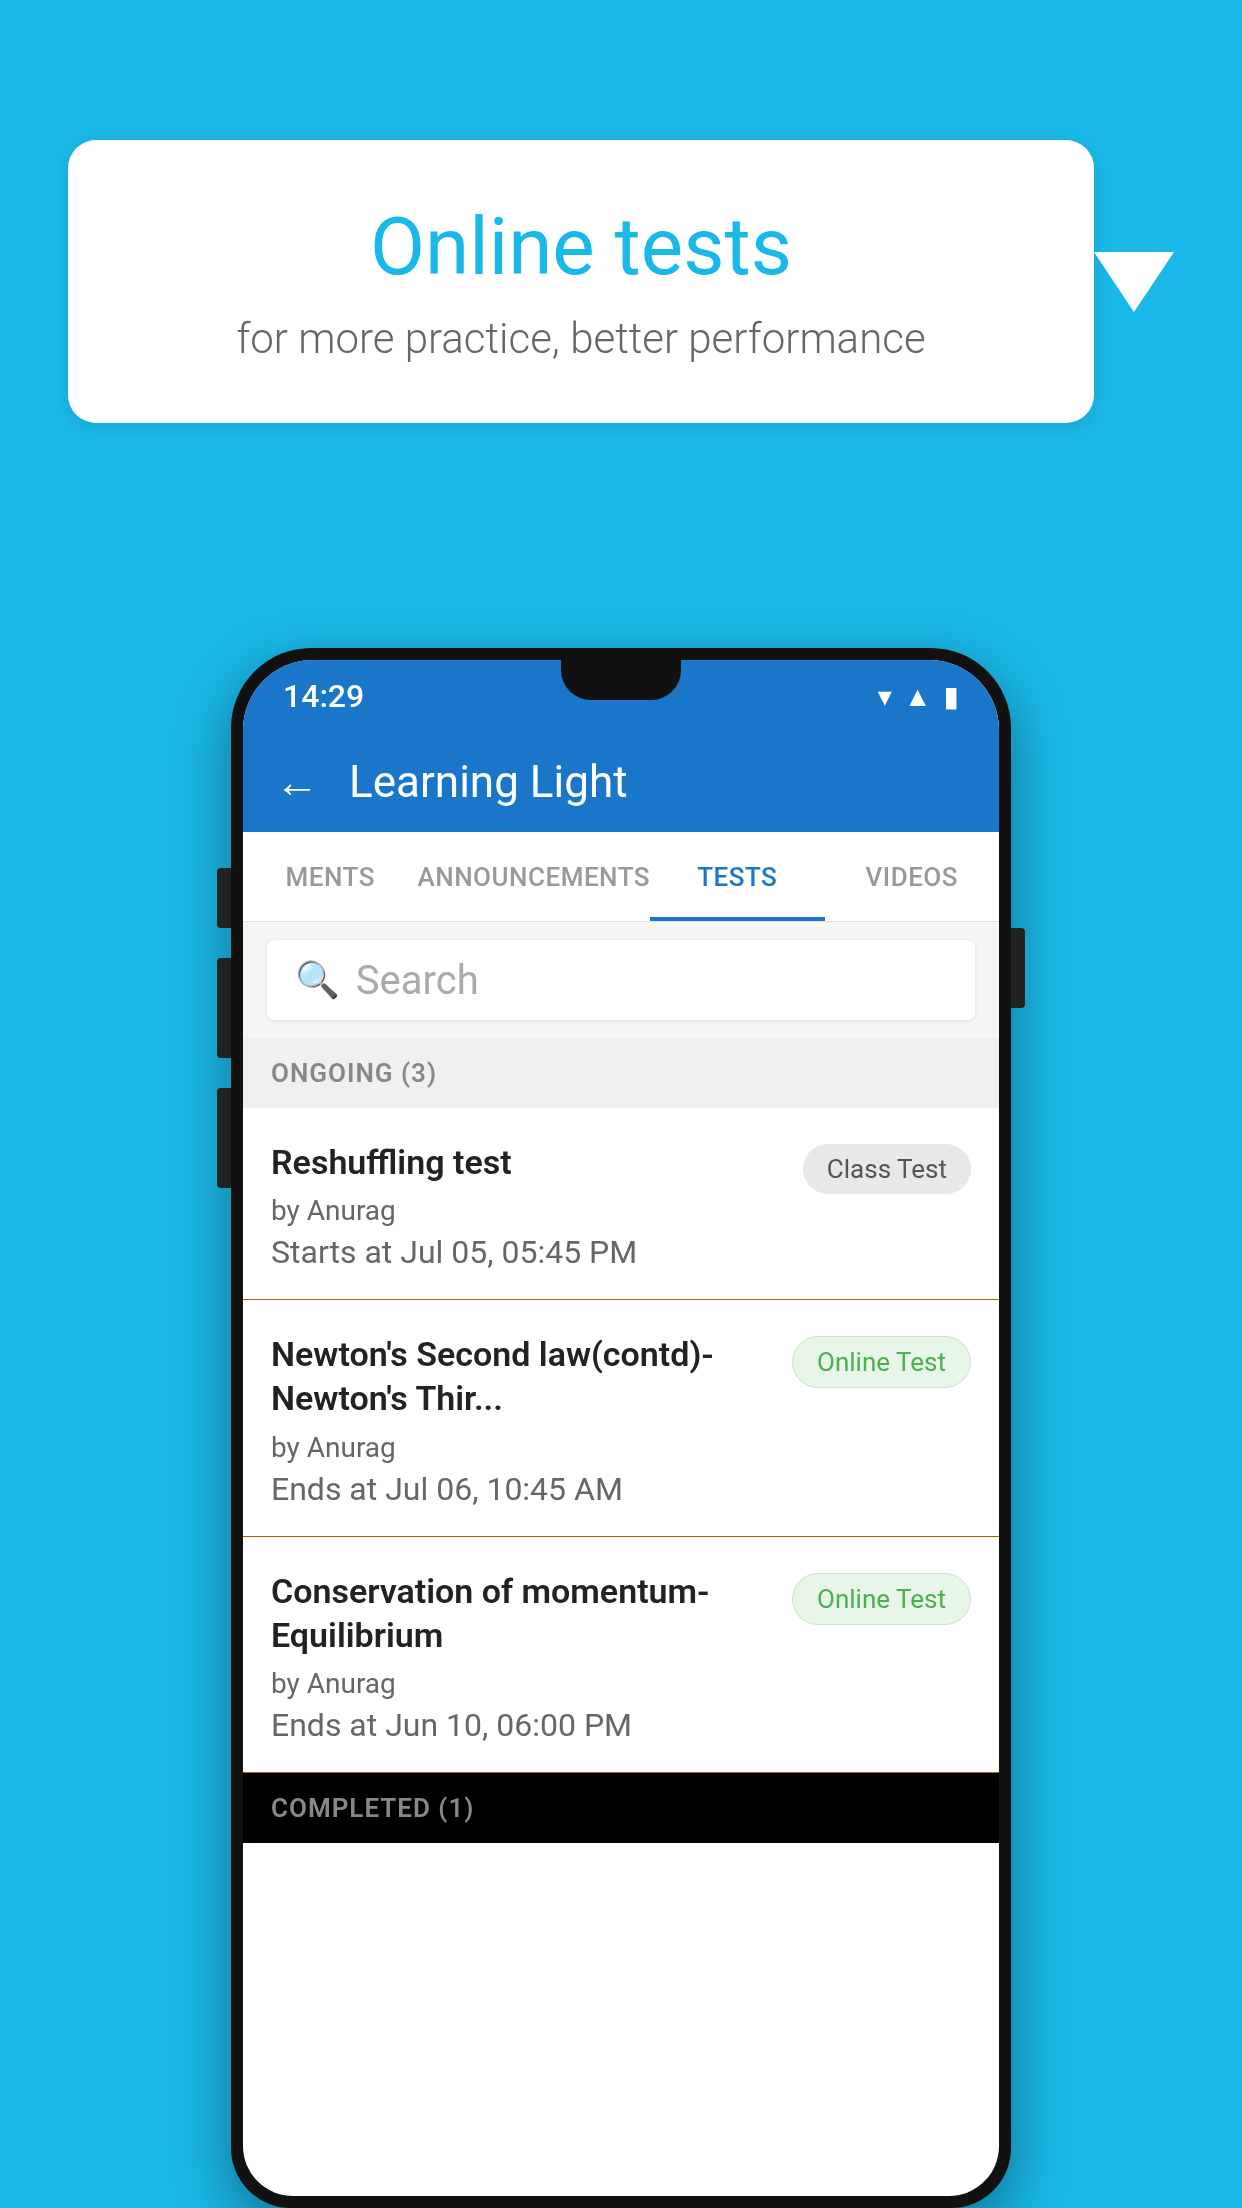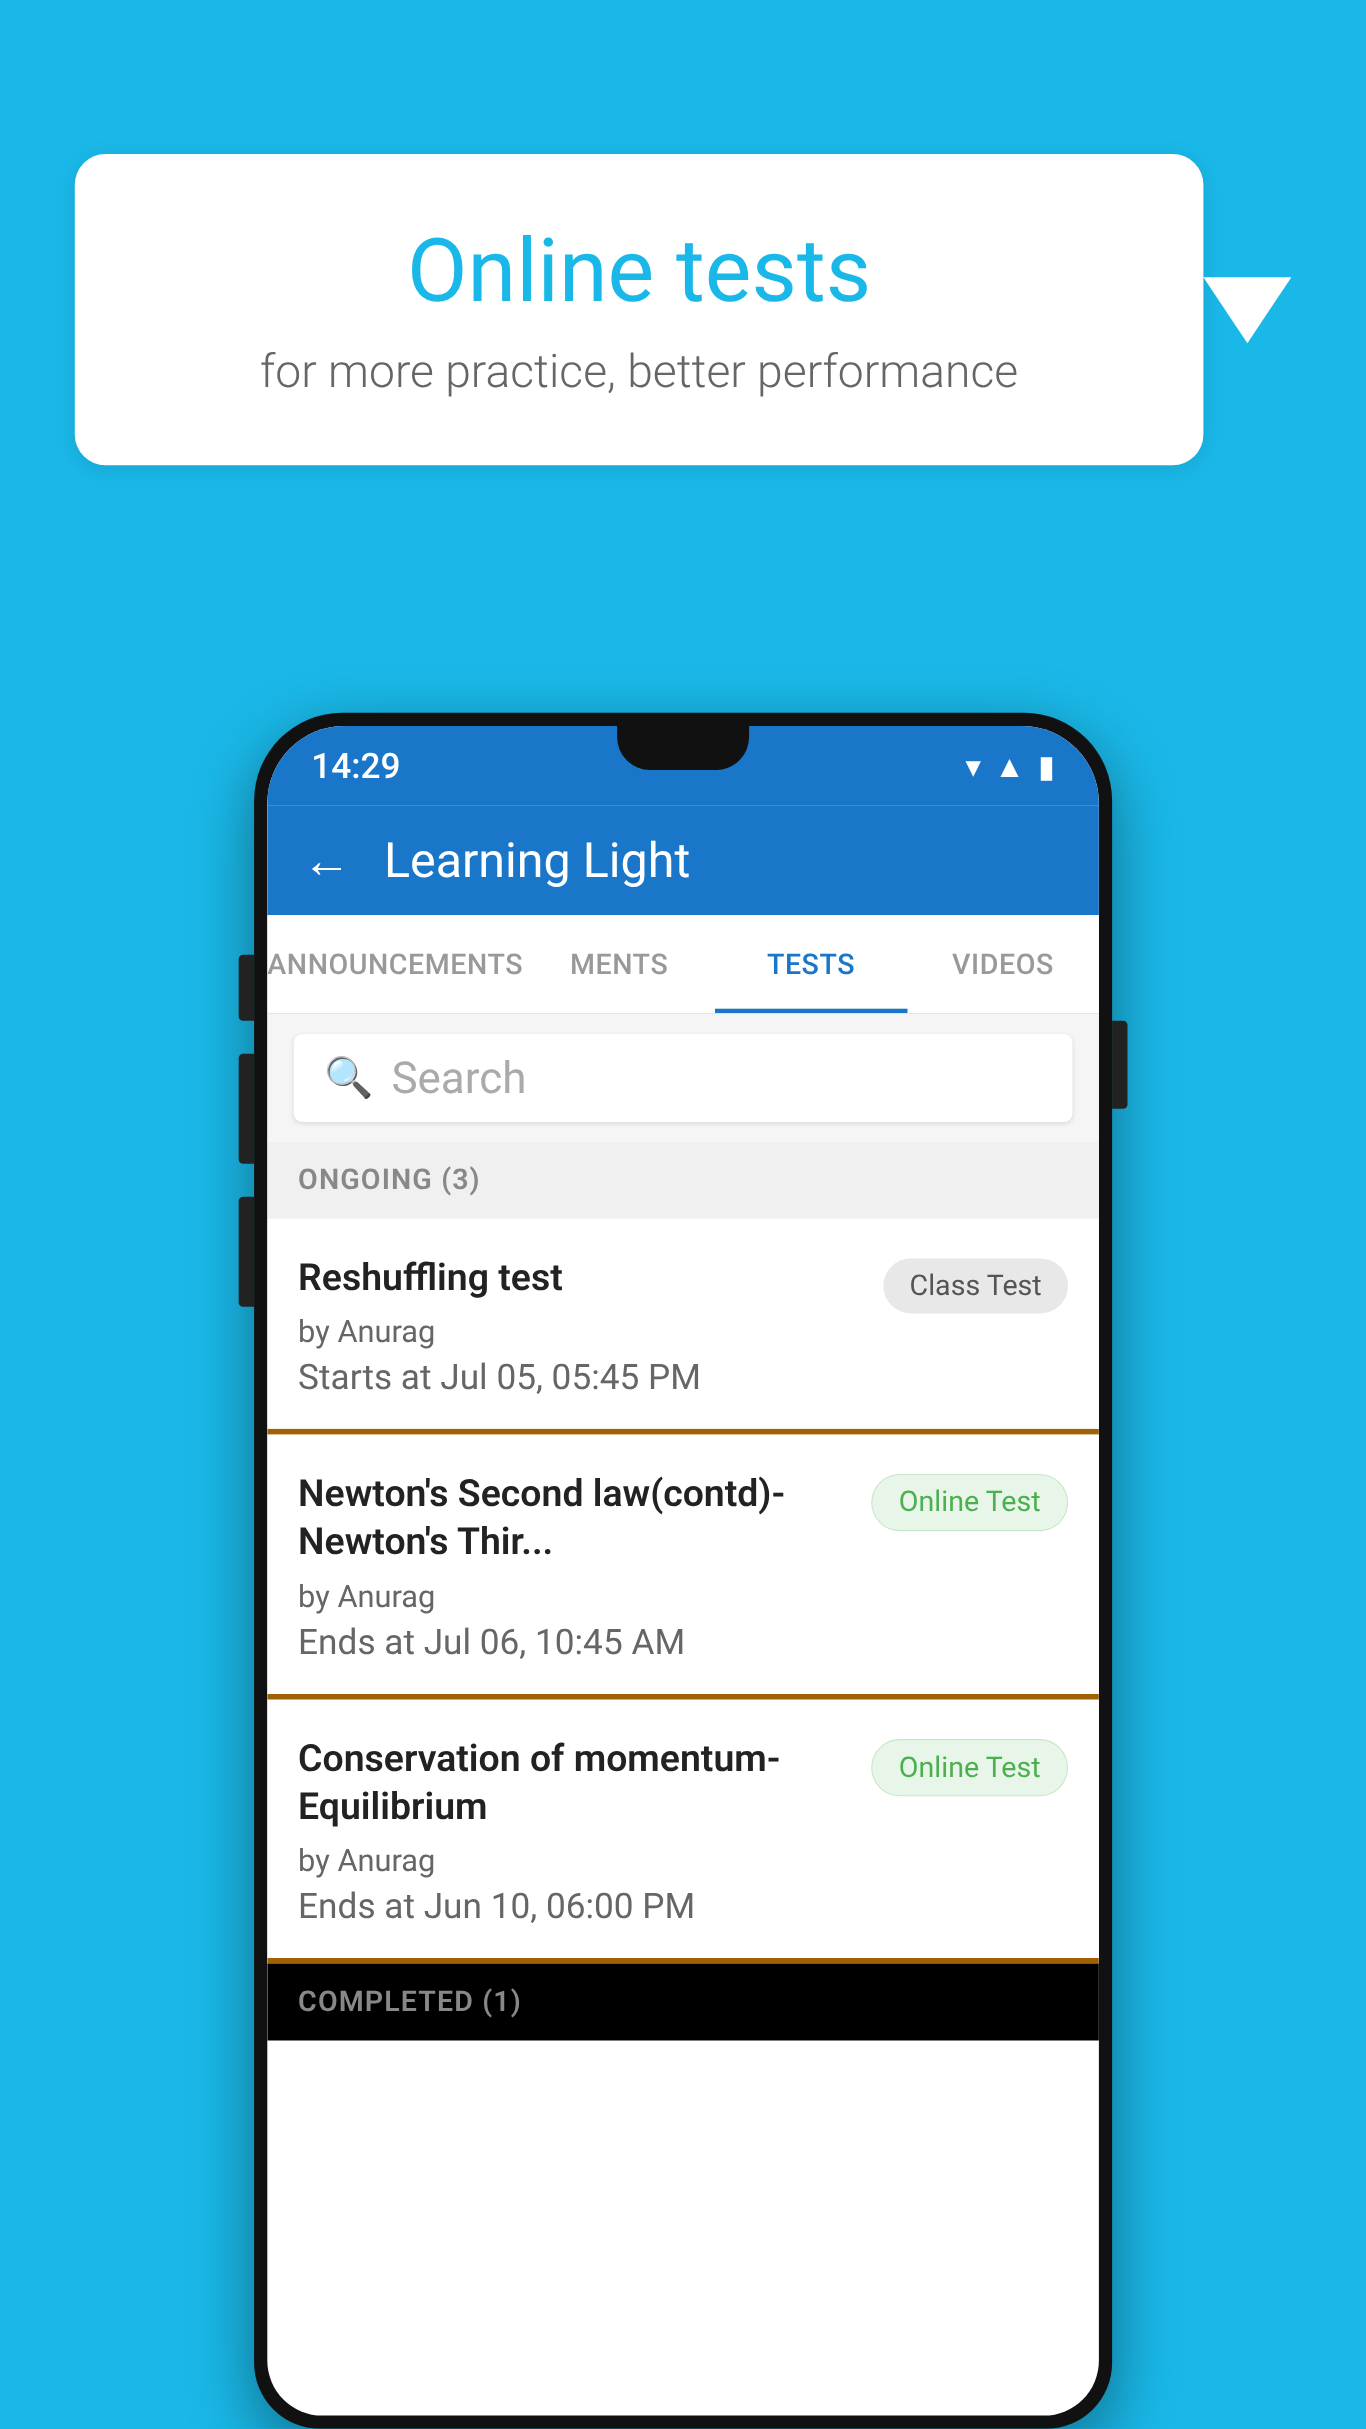--- a/index.html
+++ b/index.html
@@ -217,21 +217,21 @@
       letter-spacing: 1px;
     }
 
     
     .test-list {
       background: white;
     }
 
     .test-item {
       padding: 32px 28px 28px;
-      border-bottom: 5px solid #a16207;
+      border-bottom: 1px solid #a16207;
       display: flex;
       justify-content: space-between;
       align-items: flex-start;
     }
 
     .test-info {
       flex: 1;
       padding-right: 20px;
     }
 
@@ -352,24 +352,24 @@
       </div>
     </div>
 
     <div class="app-bar">
       <span class="back-arrow">←</span>
       <span class="app-bar-title">Learning Light</span>
     </div>
 
     <div class="tabs-bar">
       <div class="tab">
+        <span>MENTS</span>
+      </div>
+      <div class="tab">
         <span>ANNOUNCEMENTS</span>
-      </div>
-      <div class="tab">
-        <span>MENTS</span>
       </div>
       <div class="tab active">
         <span>TESTS</span>
       </div>
       <div class="tab">
         <span>VIDEOS</span>
       </div>
     </div>
 
     <div class="search-container">

